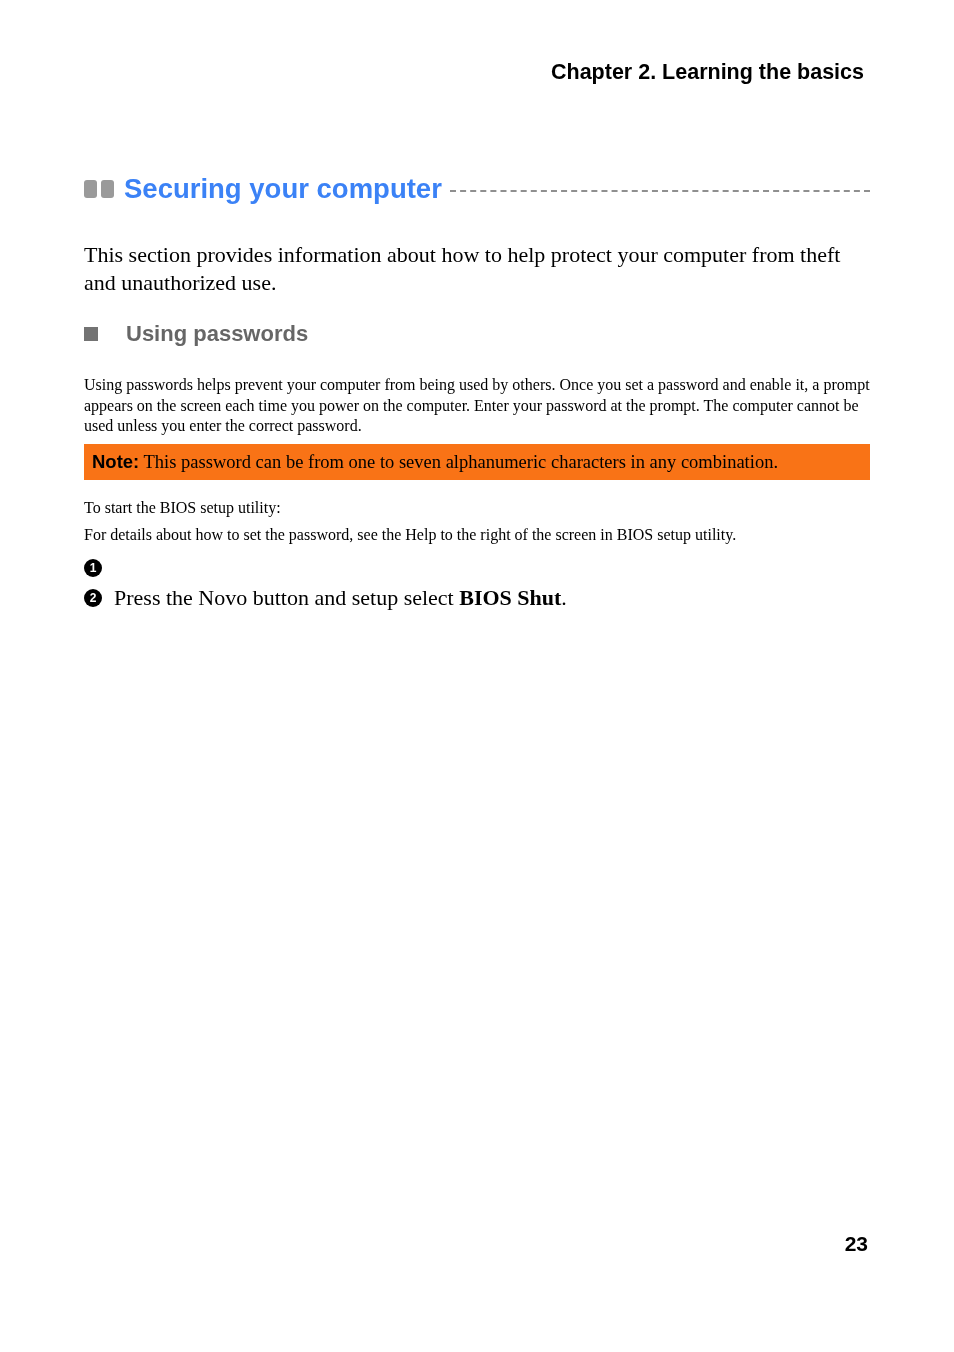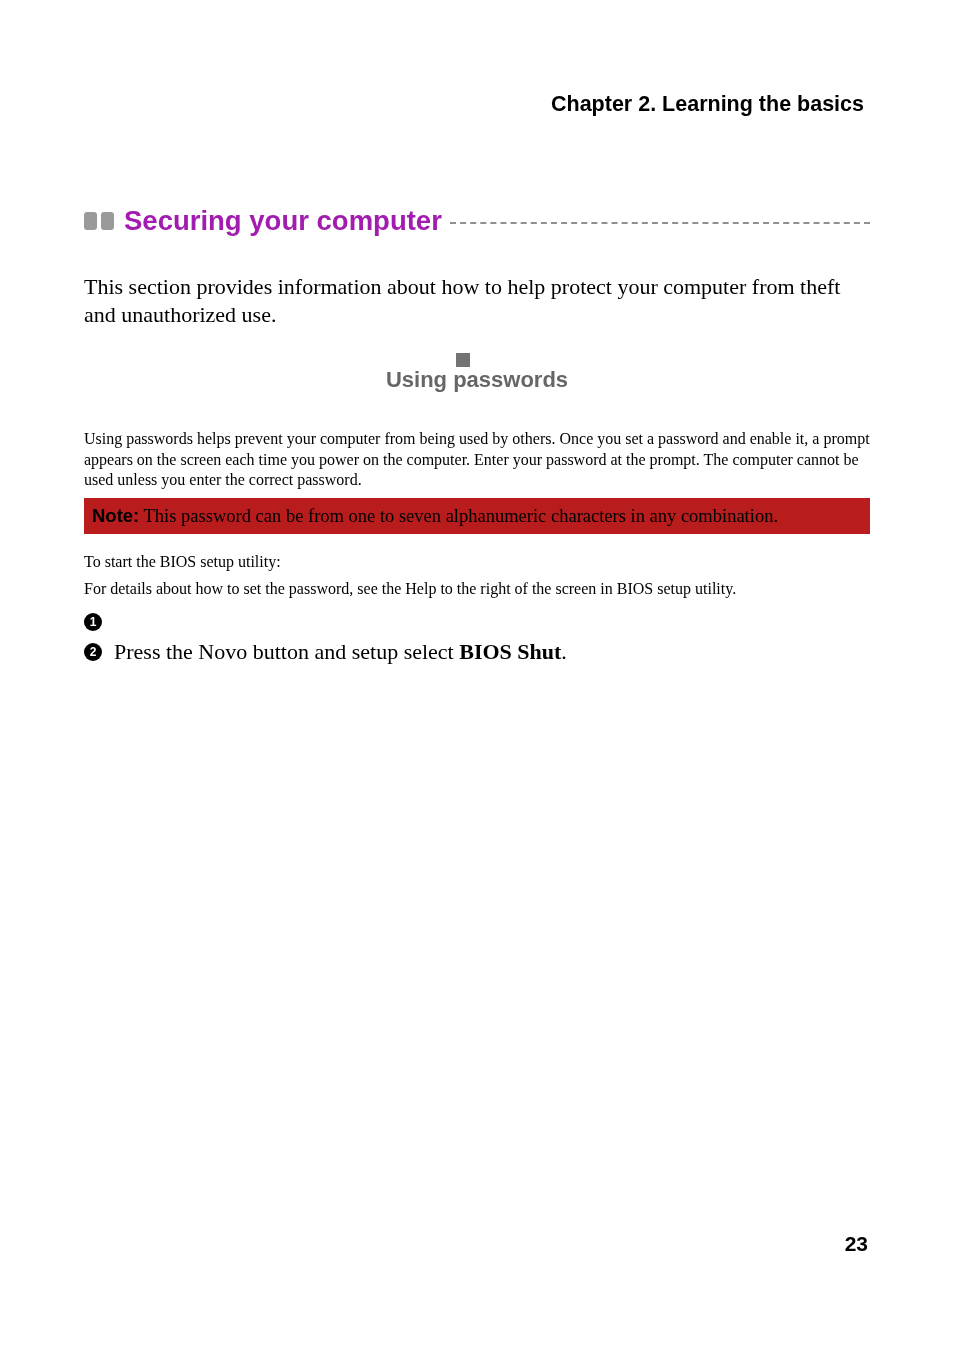--- a/index.html
+++ b/index.html
@@ -9,21 +9,21 @@
     }
     body {
       width: 954px;
       height: 1352px;
       background: #ffffff;
       font-family: Georgia, "Times New Roman", serif;
       color: #000;
       position: relative;
     }
     .page {
-      padding: 92px 84px 60px 84px;
+      padding: 60px 84px 60px 84px;
     }
     .chapter-header {
       font-family: Arial, Helvetica, sans-serif;
       font-weight: bold;
       font-size: 21.5px;
       text-align: right;
       margin-bottom: 88px;
       padding-right: 6px;
     }
     .section-title-row {
@@ -40,43 +40,42 @@
     .rbullet {
       width: 13px;
       height: 18px;
       background: #9a9a9a;
       border-radius: 3px;
     }
     .section-title {
       font-family: Arial, Helvetica, sans-serif;
       font-weight: bold;
       font-size: 27.5px;
-      color: #a21caf;
+      color: #3b82f6;
       white-space: nowrap;
       margin-right: 8px;
     }
     .dashed-line {
       flex: 1;
       height: 2px;
       border-top: 2px dashed #8f8f8f;
       margin-top: 4px;
     }
     .body-indent {
     }
     .intro-paragraph {
       font-size: 22px;
       line-height: 1.28;
       margin-bottom: 24px;
       font-family: "Palatino Linotype", "Book Antiqua", Palatino, Georgia, serif;
     }
     .subsection-row {
       display: flex;
       align-items: center;
-      margin-bottom: 36px;
-      flex-direction: column;
+      margin-bottom: 28px;
     }
     .square-bullet {
       width: 14px;
       height: 14px;
       background: #737373;
       margin-right: 28px;
       flex-shrink: 0;
     }
     .subsection-title {
       font-family: Arial, Helvetica, sans-serif;
@@ -84,21 +83,21 @@
       font-size: 22px;
       color: #666666;
     }
     .paragraph {
       font-size: 16px;
       line-height: 1.27;
       margin-bottom: 8px;
       font-family: "Palatino Linotype", "Book Antiqua", Palatino, Georgia, serif;
     }
     .note-box {
-      background: #b91c1c;
+      background: #f97316;
       padding: 6px 8px;
       margin: 6px 0 12px 0;
       font-family: "Palatino Linotype", "Book Antiqua", Palatino, Georgia, serif;
       font-size: 18.5px;
       line-height: 1.25;
     }
     .note-label {
       font-family: Arial, Helvetica, sans-serif;
       font-weight: bold;
     }

